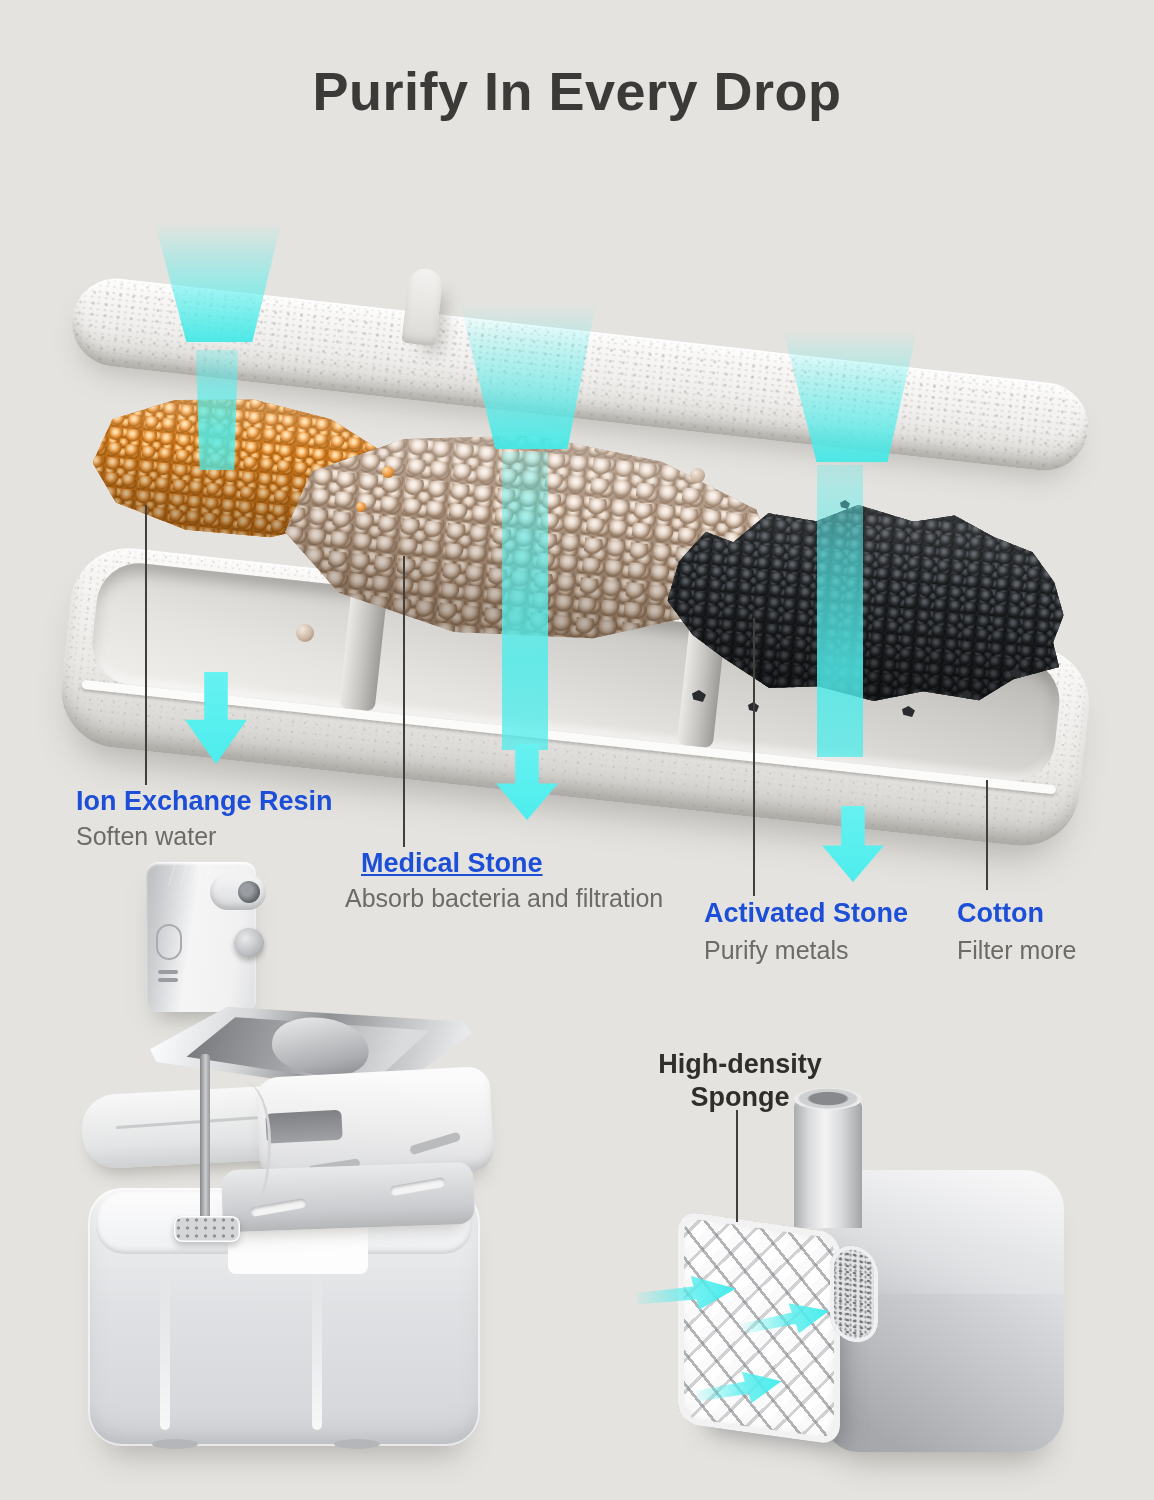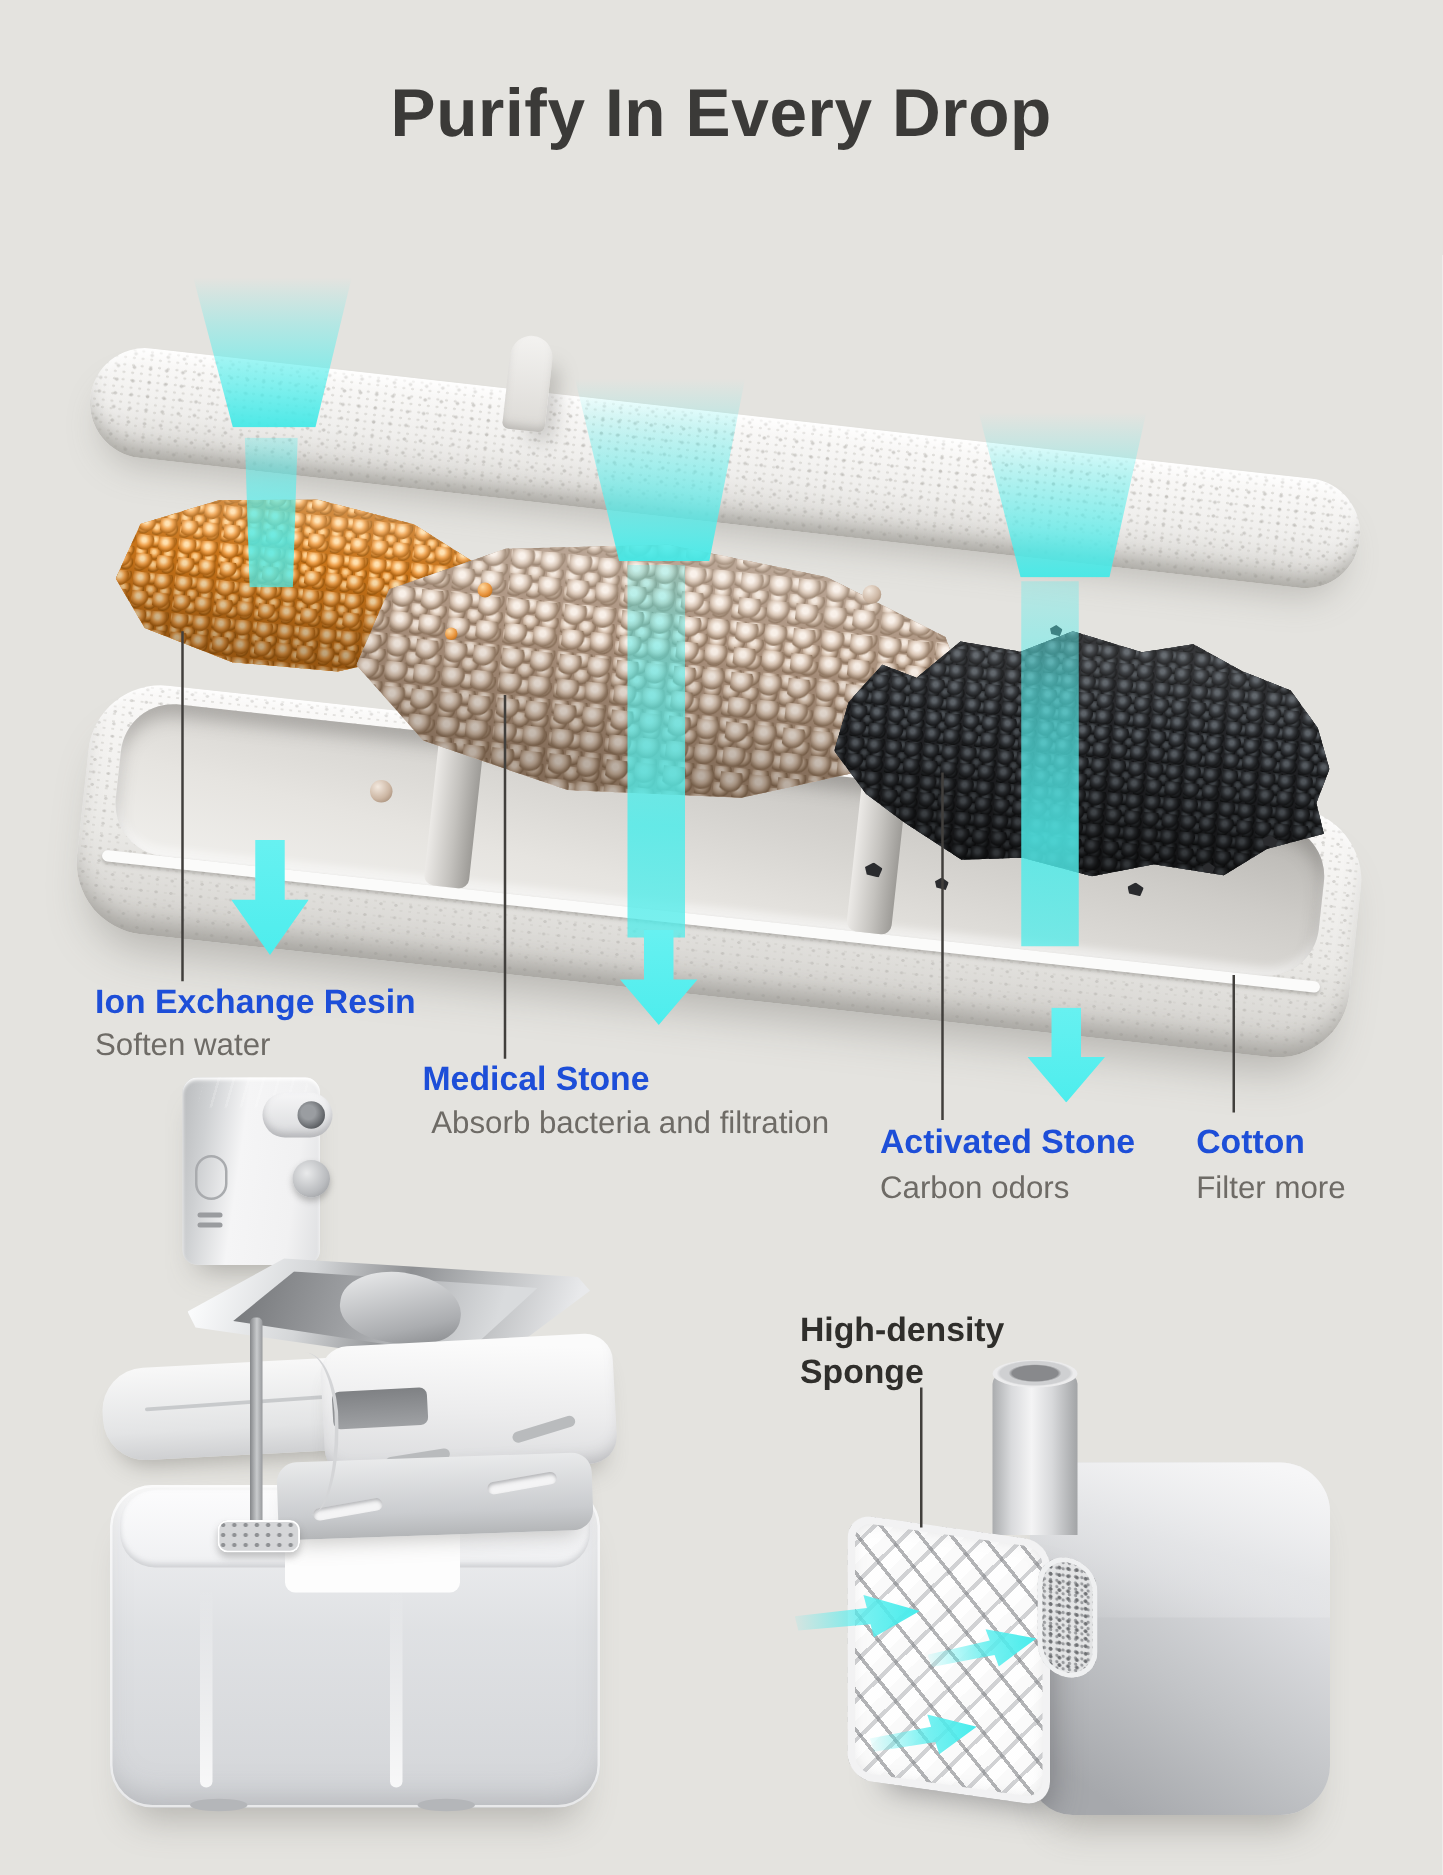--- a/index.html
+++ b/index.html
@@ -121,24 +121,24 @@
   
   .callout{width:2px;background:#413f3c;z-index:8;}
   #line-resin {left:145px;top:505px;height:280px;}
   #line-stone {left:403px;top:556px;height:291px;}
   #line-carbon{left:753px;top:618px;height:278px;}
   #line-cotton{left:986px;top:780px;height:110px;}
   #line-sponge{left:736px;top:1110px;height:112px;}
   .layer-name{font-size:27px;font-weight:700;color:#1d4ed8;z-index:9;white-space:nowrap;}
   .layer-desc{font-size:25px;font-weight:400;color:#6e6b66;z-index:9;white-space:nowrap;}
   #resin-name {left:76px;top:786px;}  #resin-desc {left:76px;top:822px;}
-  #stone-name {left:338px;top:848px;} #stone-desc {left:345px;top:884px;}
+  #stone-name {left:361px;top:848px;text-decoration:underline;} #stone-desc {left:345px;top:884px;}
   #carbon-name{left:704px;top:898px;} #carbon-desc{left:704px;top:936px;}
   #cotton-name{left:957px;top:898px;} #cotton-desc{left:957px;top:936px;}
-  #sponge-label{left:640px;top:1048px;width:200px;text-align:left;font-size:27px;font-weight:700;color:#2f2e2b;line-height:33px;z-index:9;}
+  #sponge-label{left:640px;top:1048px;width:200px;text-align:center;font-size:27px;font-weight:700;color:#2f2e2b;line-height:33px;z-index:9;}
   #sponge-label span{display:block;}
   
   #pump-device{left:146px;top:862px;width:110px;height:150px;z-index:2;}
   .pd-body{position:absolute;inset:0;border-radius:12px;
     background:linear-gradient(98deg,#b9bbbd 0%,#cfd1d3 18%,#f5f5f6 42%,#f1f1f2 78%,#dedfe1 100%);
     box-shadow:0 16px 22px -12px rgba(108,106,100,.5),inset 0 2px 3px #fff;}
   .pd-top{position:absolute;left:8px;top:0;width:84px;height:24px;border-radius:7px 9px 4px 4px;
     background:linear-gradient(180deg,#44474c,#6b6f75);
     background-image:repeating-linear-gradient(90deg,transparent 0 10px,rgba(255,255,255,.18) 10px 12px);
     transform:skewX(-16deg) translateX(7px);}
@@ -283,21 +283,21 @@
     <div class="abs callout" id="line-resin"></div>
     <div class="abs callout" id="line-stone"></div>
     <div class="abs callout" id="line-carbon"></div>
     <div class="abs callout" id="line-cotton"></div>
 
     <div class="abs layer-name" id="resin-name">Ion Exchange Resin</div>
     <div class="abs layer-desc" id="resin-desc">Soften water</div>
     <div class="abs layer-name" id="stone-name">Medical Stone</div>
     <div class="abs layer-desc" id="stone-desc">Absorb bacteria and filtration</div>
     <div class="abs layer-name" id="carbon-name">Activated Stone</div>
-    <div class="abs layer-desc" id="carbon-desc">Carbon odors</div>
+    <div class="abs layer-desc" id="carbon-desc">Purify metals</div>
     <div class="abs layer-name" id="cotton-name">Cotton</div>
     <div class="abs layer-desc" id="cotton-desc">Filter more</div>
   </div>
 
   <div>
     <div class="abs" id="pump-device">
       <div class="pd-body"></div>
       <div class="pd-top"></div>
       <div class="pd-arm">
         <div class="pd-port"></div>

